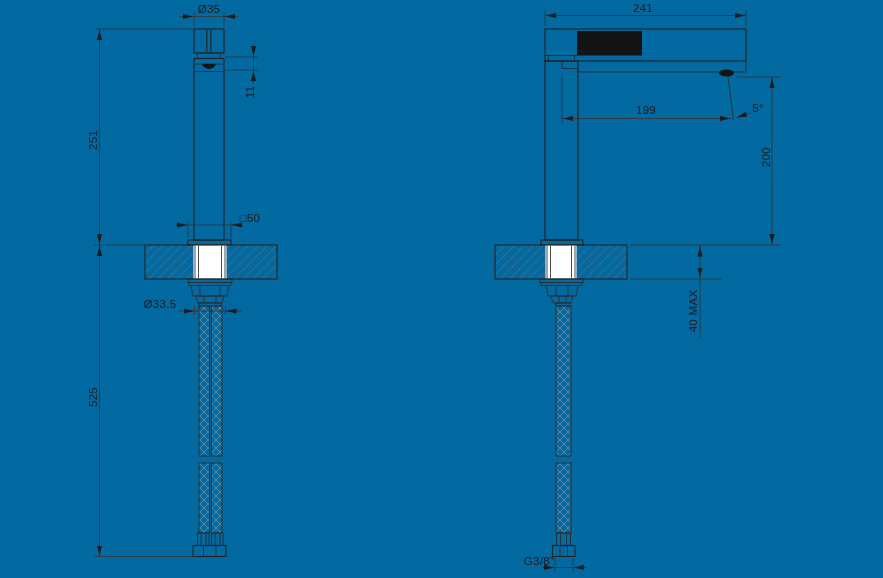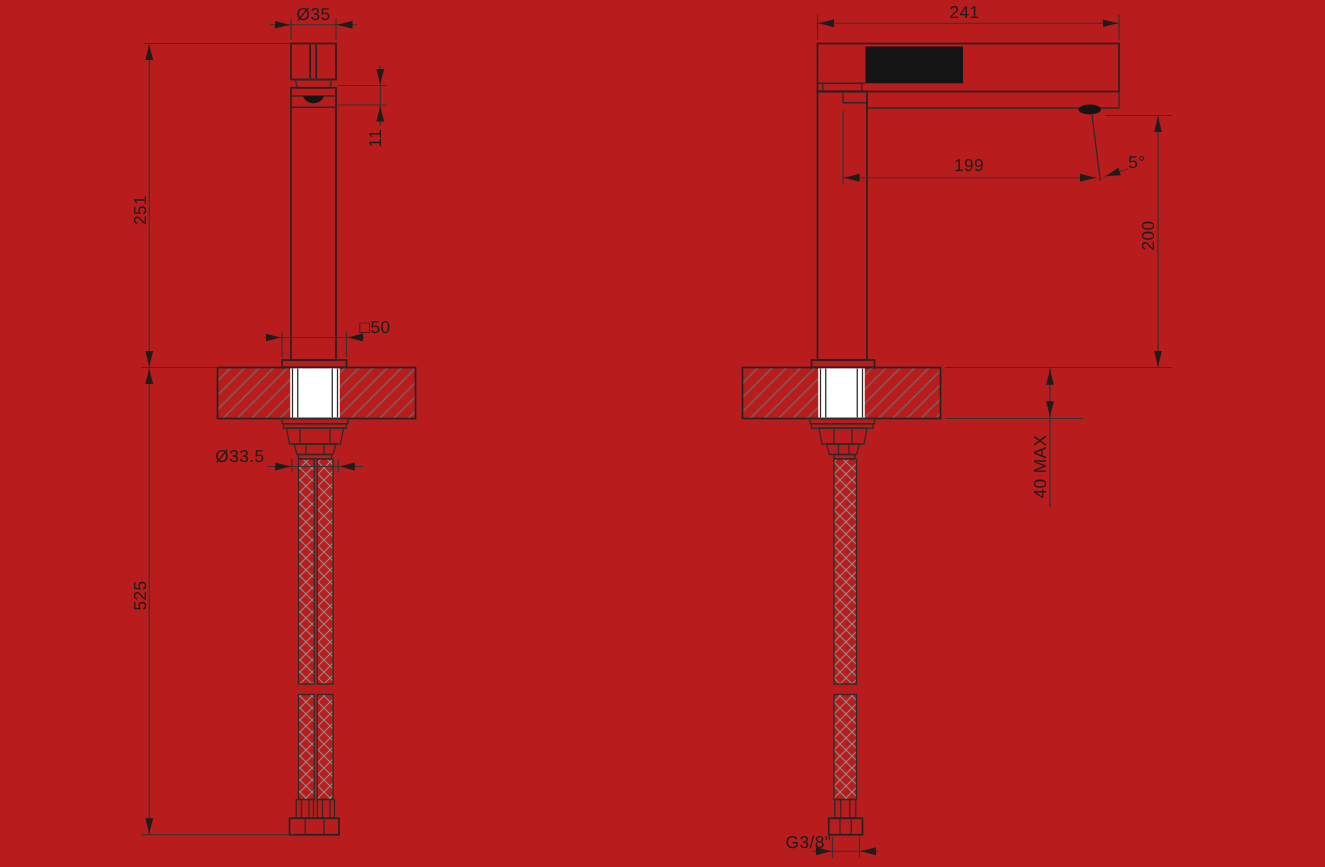--- a/index.html
+++ b/index.html
@@ -1,16 +1,16 @@
 <!DOCTYPE html>
 <html><head>
 <meta charset="utf-8">
 <style>
   html,body{margin:0;padding:0;background:#ffffff;}
-  .stage{width:883px;height:578px;background:#b91c1c;position:relative;font-family:"Liberation Sans",sans-serif;}
+  .stage{width:883px;height:578px;background:#0369a1;position:relative;font-family:"Liberation Sans",sans-serif;}
   svg{display:block;}
   text{font-family:"Liberation Sans",sans-serif;font-size:11.5px;fill:#1c1c1c;letter-spacing:.3px;}
   .outline{fill:none;stroke:#232323;stroke-width:1.1;}
   .outline-thin{fill:none;stroke:#2b2b2b;stroke-width:0.85;}
   .dimline{fill:none;stroke:#333;stroke-width:0.8;}
   .solid{fill:#141414;stroke:none;}
   .whitefill{fill:#ffffff;stroke:none;}
 </style>
 </head>
 <body>

